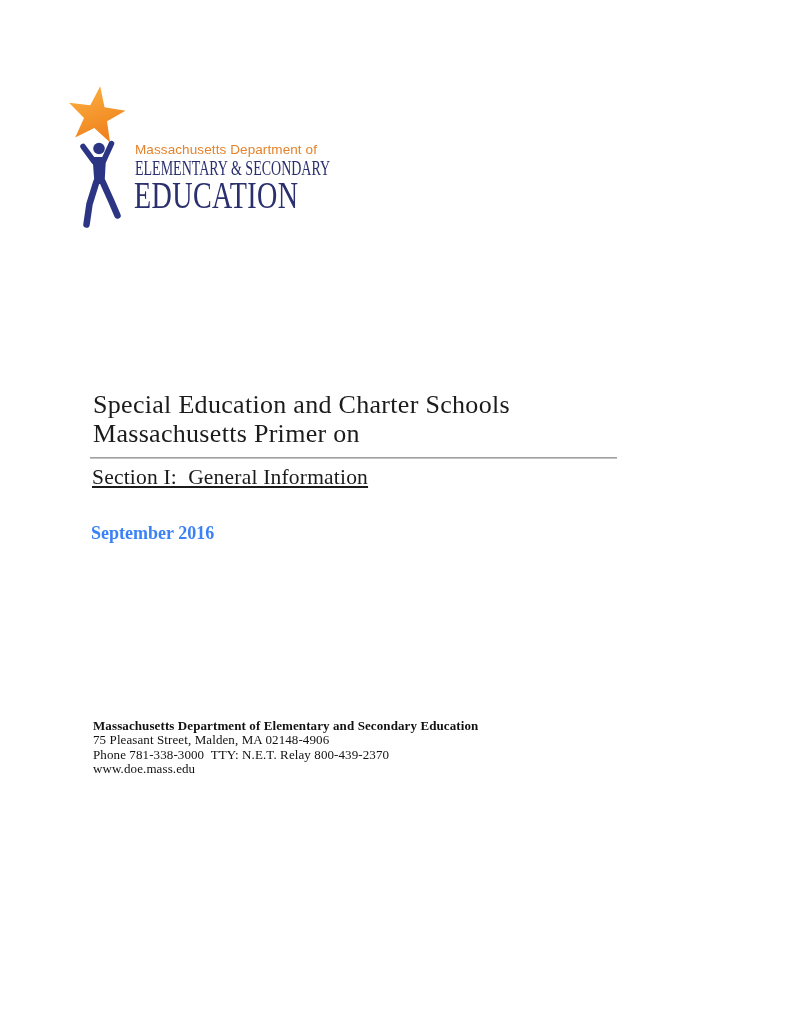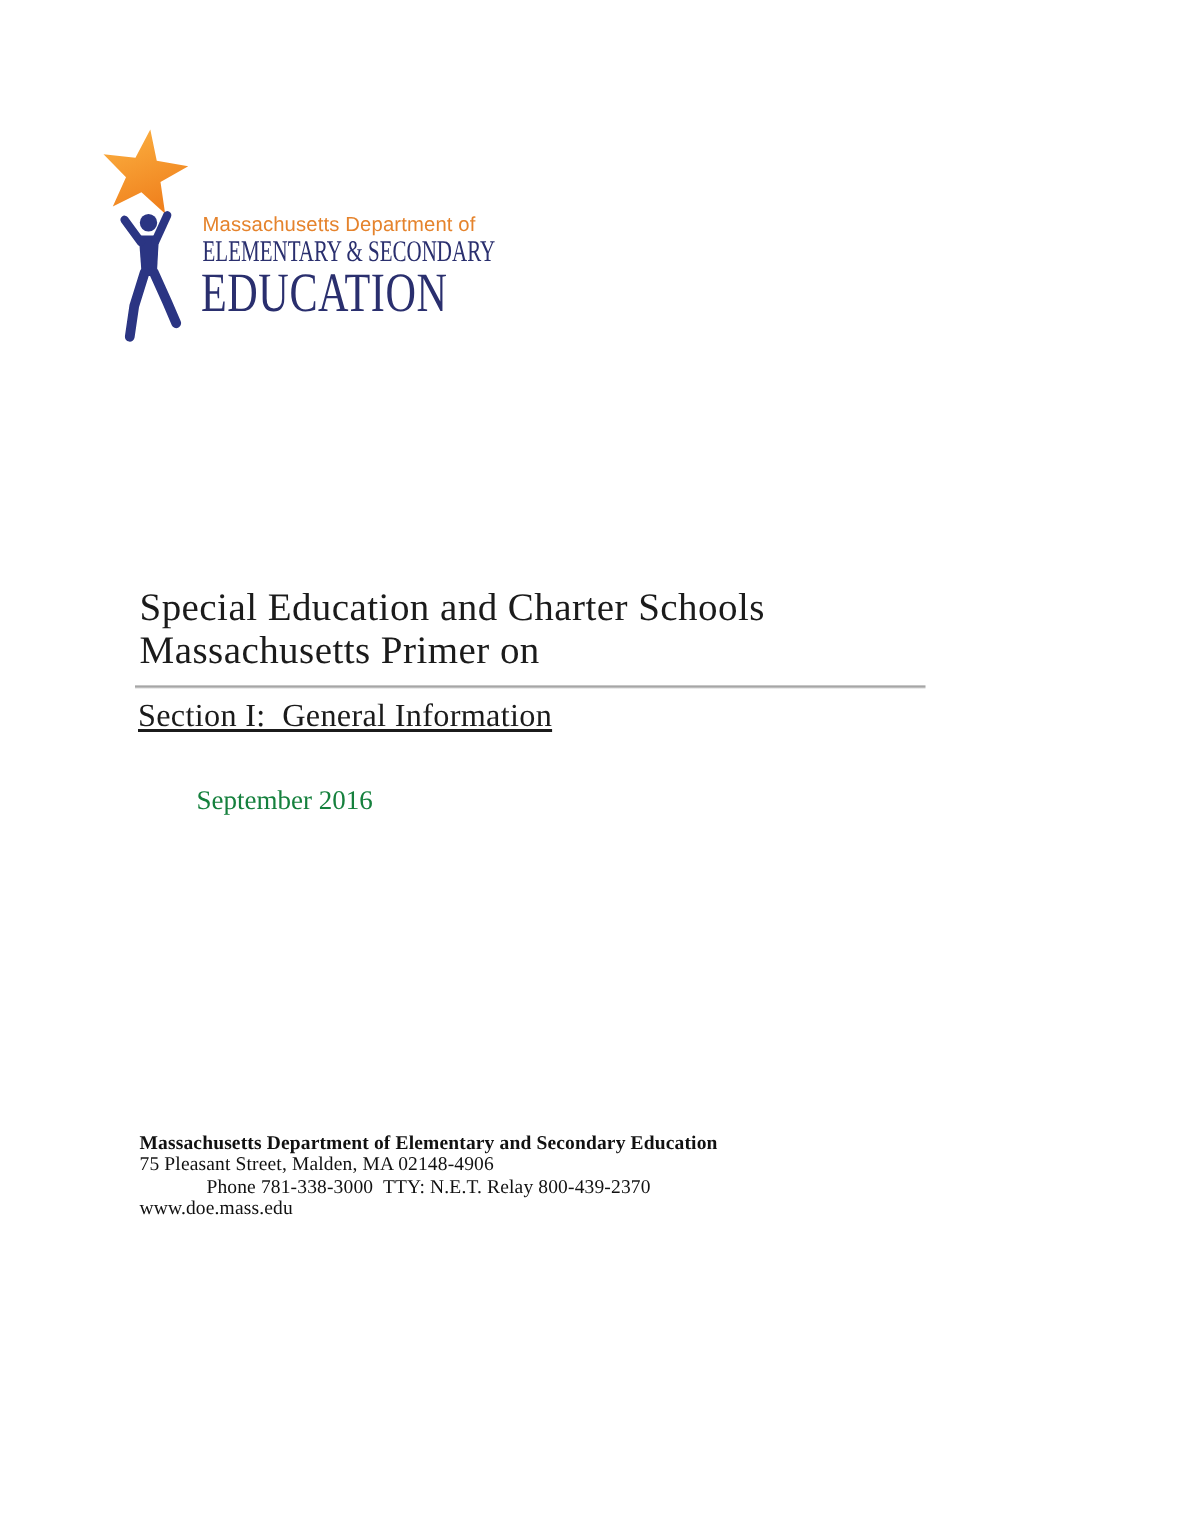--- a/index.html
+++ b/index.html
@@ -97,37 +97,36 @@
     color: #1b1b1b;
     white-space: pre-wrap;
     text-decoration: underline;
   }
 
   .date {
     position: absolute;
     left: 91px;
     top: 523px;
     font-size: 18px;
-    font-weight: normal;
-    color: #15803d;
-    margin-left: 40px;
+    font-weight: bold;
+    color: #3b82f6;
   }
 
   
   .footer {
     position: absolute;
     left: 93px;
-    top: 755px;
+    top: 719px;
     font-size: 13px;
     line-height: 14.3px;
     letter-spacing: 0.1px;
     color: #111111;
   }
   .footer-org { font-weight: bold; }
-  .prewrap { white-space: pre-wrap; text-align: center; }
+  .prewrap { white-space: pre-wrap; }
 </style>
 </head>
 <body>
 
 <div class="page">
 
   <div class="logo">
     <svg class="logo-figure" viewBox="0 0 75 145" xmlns="http://www.w3.org/2000/svg">
       <defs>
         <linearGradient id="starGrad" x1="0" y1="0" x2="0.4" y2="1">

